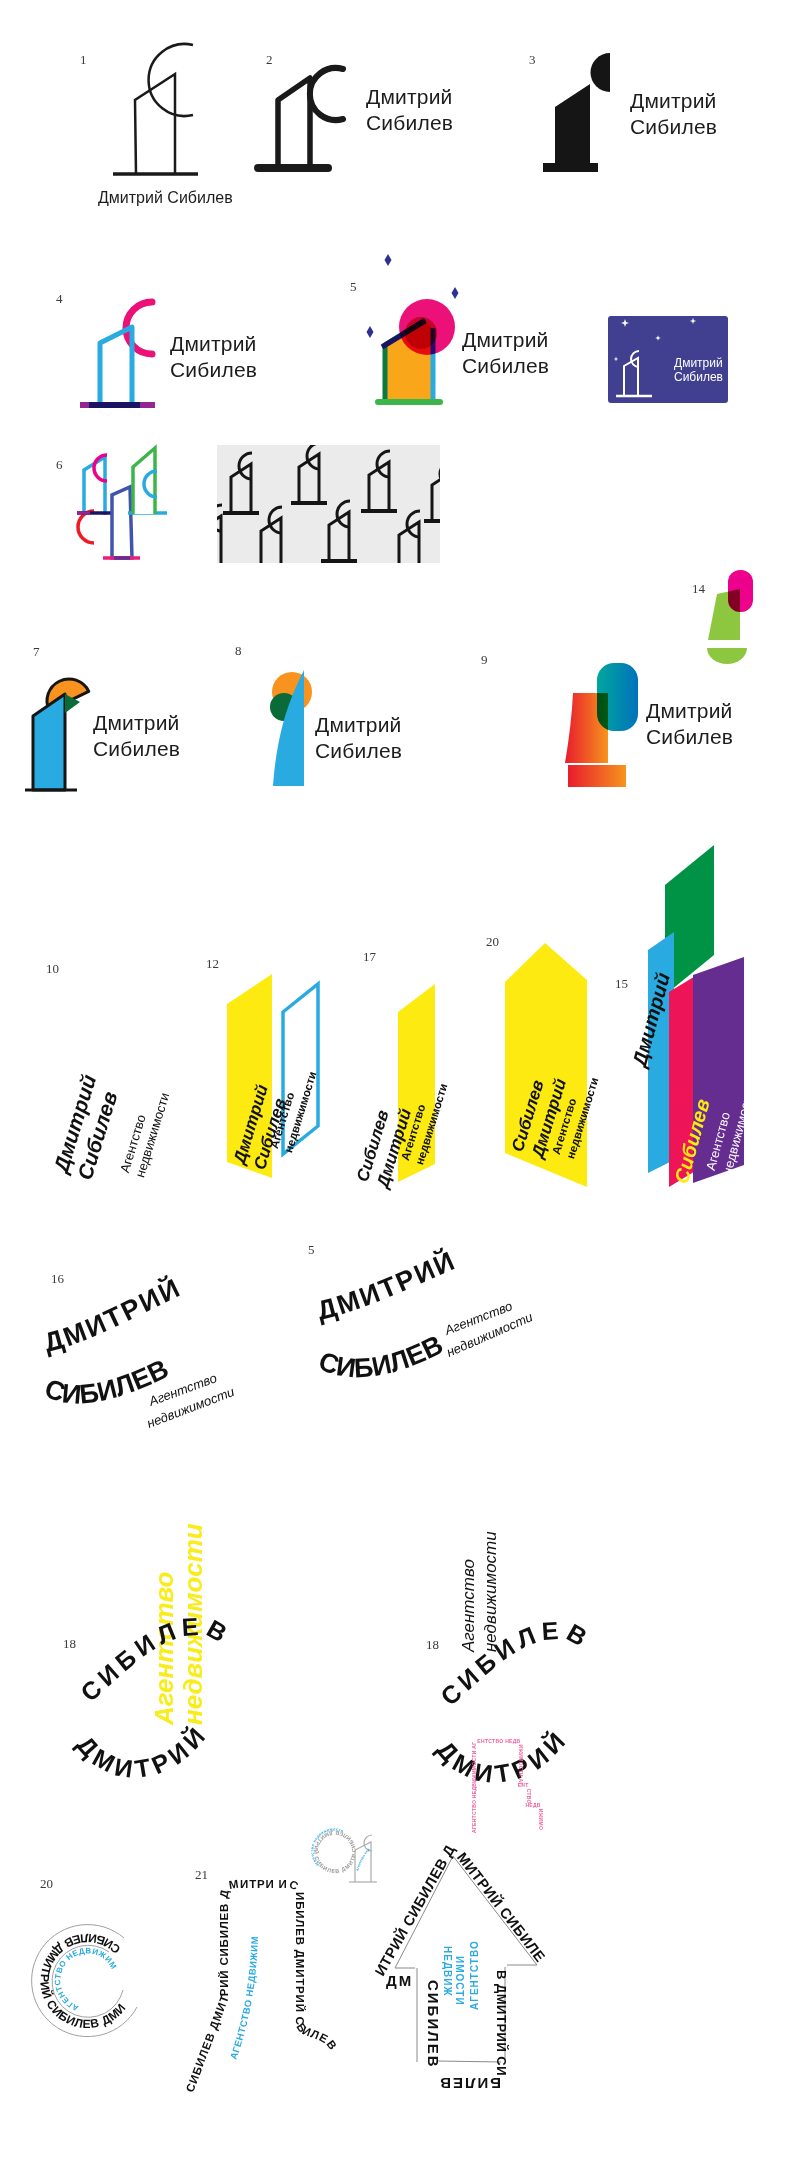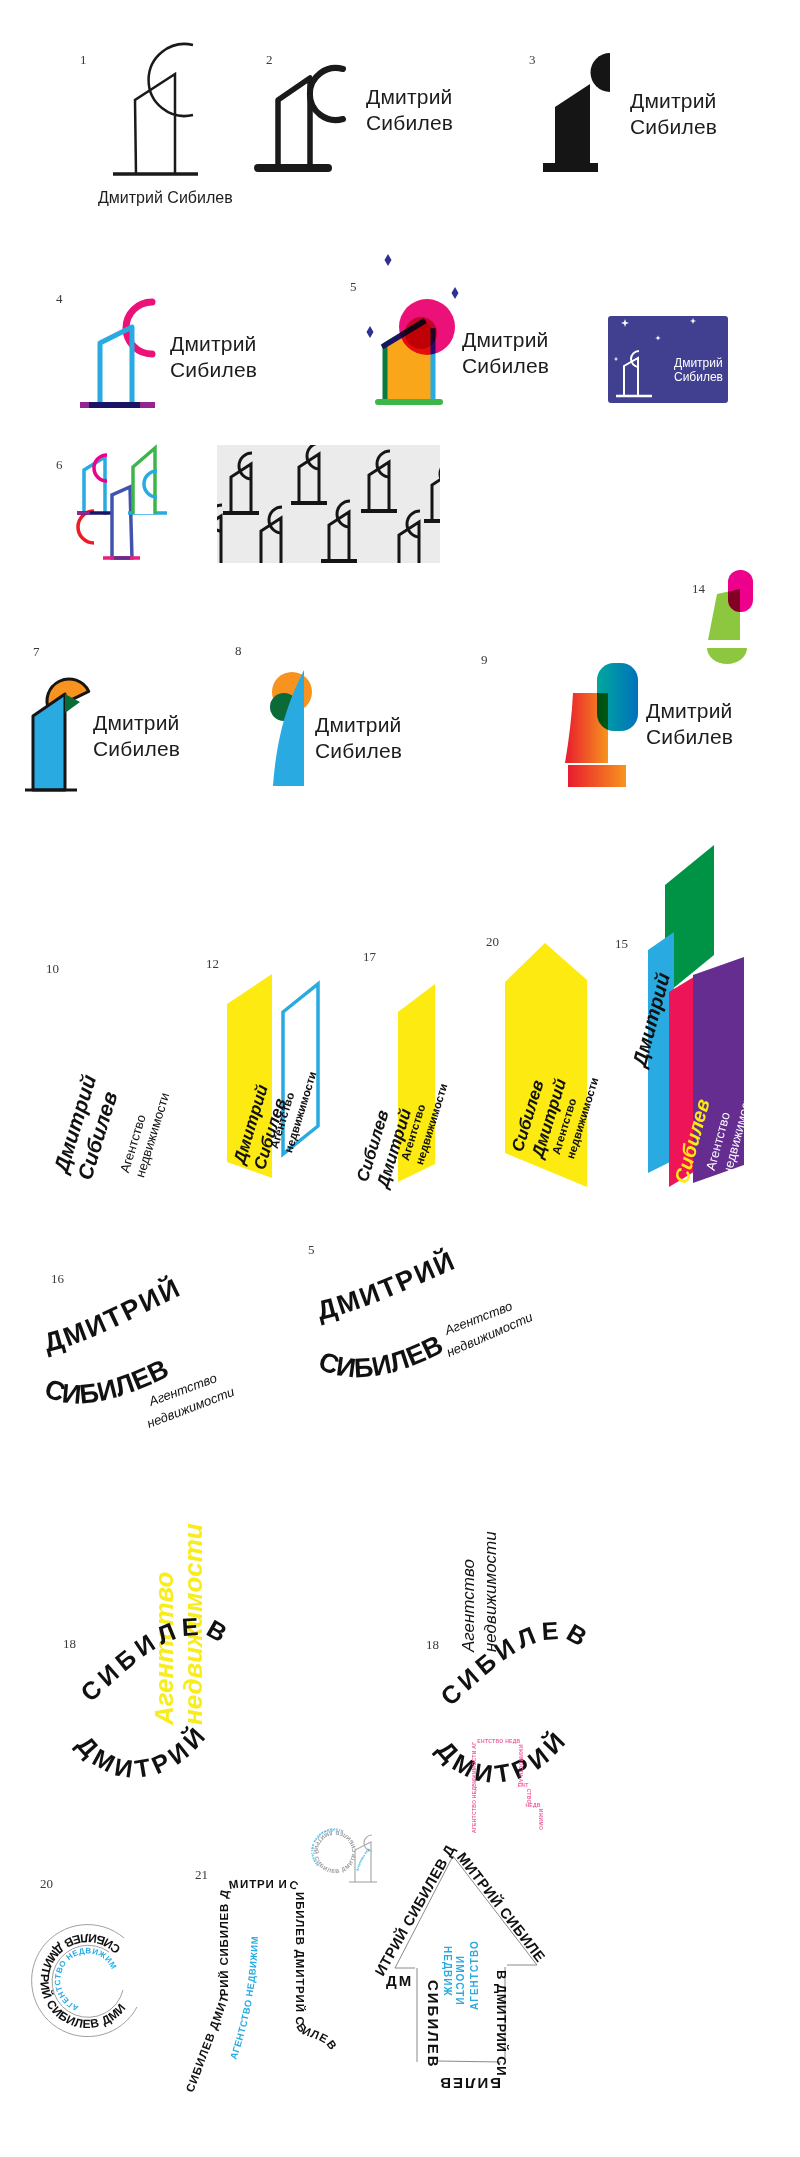--- a/index.html
+++ b/index.html
@@ -235,21 +235,21 @@
   </svg>
   <div class="rot bi" style="left:507px;top:1148px;transform:rotate(-73deg);font-size:17px;line-height:21px;color:#111">
     <div>Сибилев</div>
     <div>Дмитрий</div>
   </div>
   <div class="rot" style="left:549px;top:1152px;transform:rotate(-73deg);font-size:11.5px;line-height:15px;font-weight:700;color:#111">
     <div>Агентство</div>
     <div>недвижимости</div>
   </div>
 
-  <div class="lbl" style="left:615px;top:936px">15</div>
+  <div class="lbl" style="left:615px;top:976px">15</div>
   <svg style="left:640px;top:838px" width="120" height="358">
     <polygon points="25,47 74,7 74,117 25,157" fill="#019345"></polygon>
     <polygon points="8,112 34,94 34,322 8,335" fill="#29abe2"></polygon>
     <polygon points="29,154 57,137 57,332 29,349" fill="#ed1557"></polygon>
     <polygon points="53,137 104,119 104,327 53,345" fill="#662d91"></polygon>
   </svg>
   <div class="rot bi" style="left:628px;top:1063px;transform:rotate(-75deg);font-size:20px;color:#111">Дмитрий</div>
   <div class="rot bi" style="left:670px;top:1180px;transform:rotate(-75deg);font-size:20px;color:#fcea10">Сибилев</div>
   <div class="rot" style="left:702px;top:1168px;transform:rotate(-75deg);font-size:13px;line-height:17px;font-weight:500;color:#fff">
     <div>Агентство</div>

